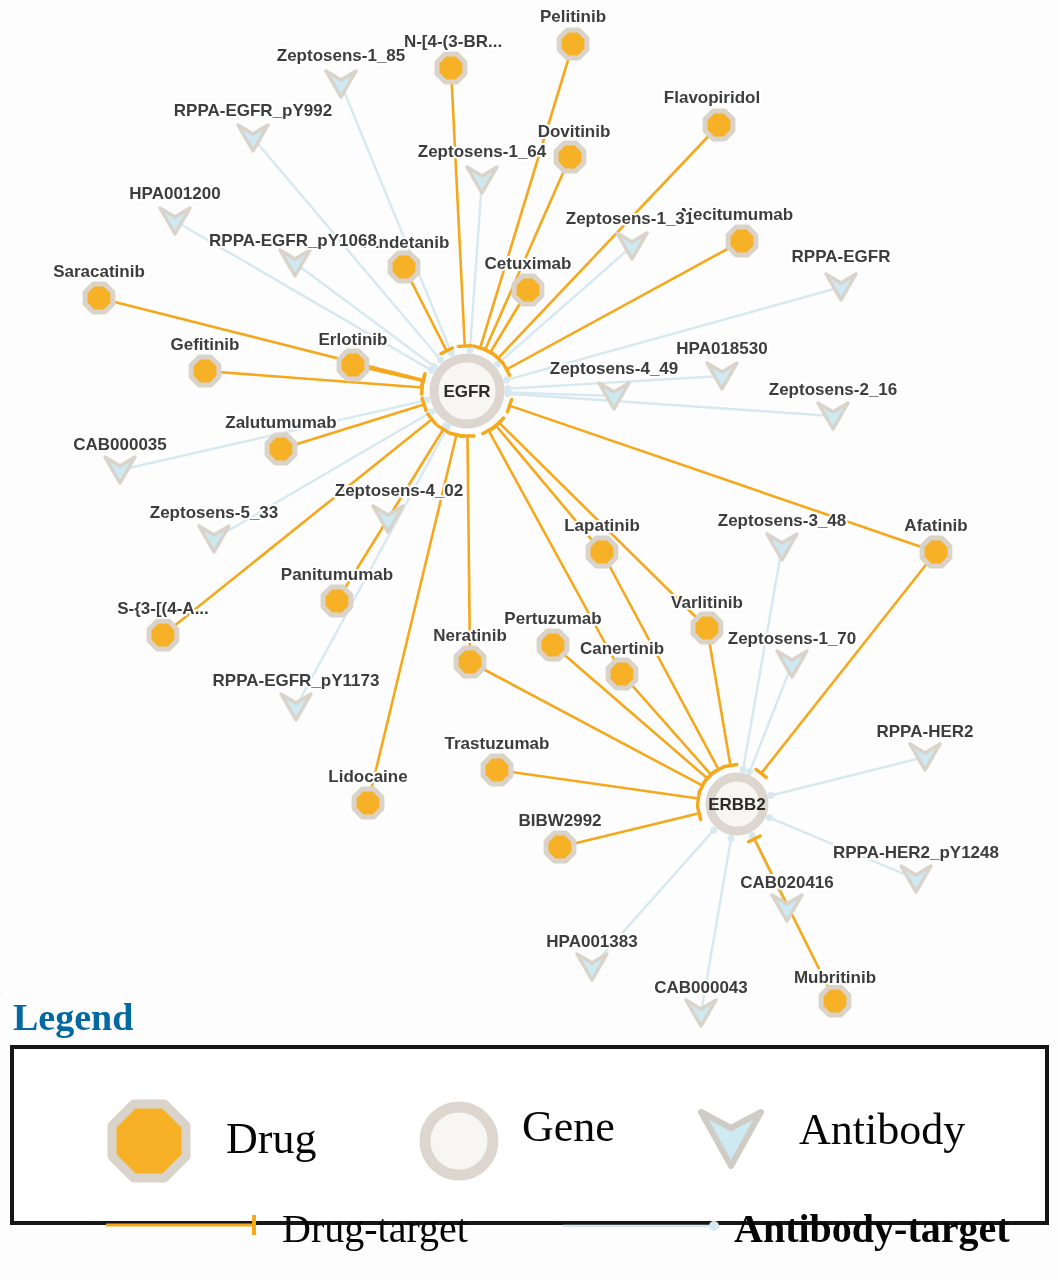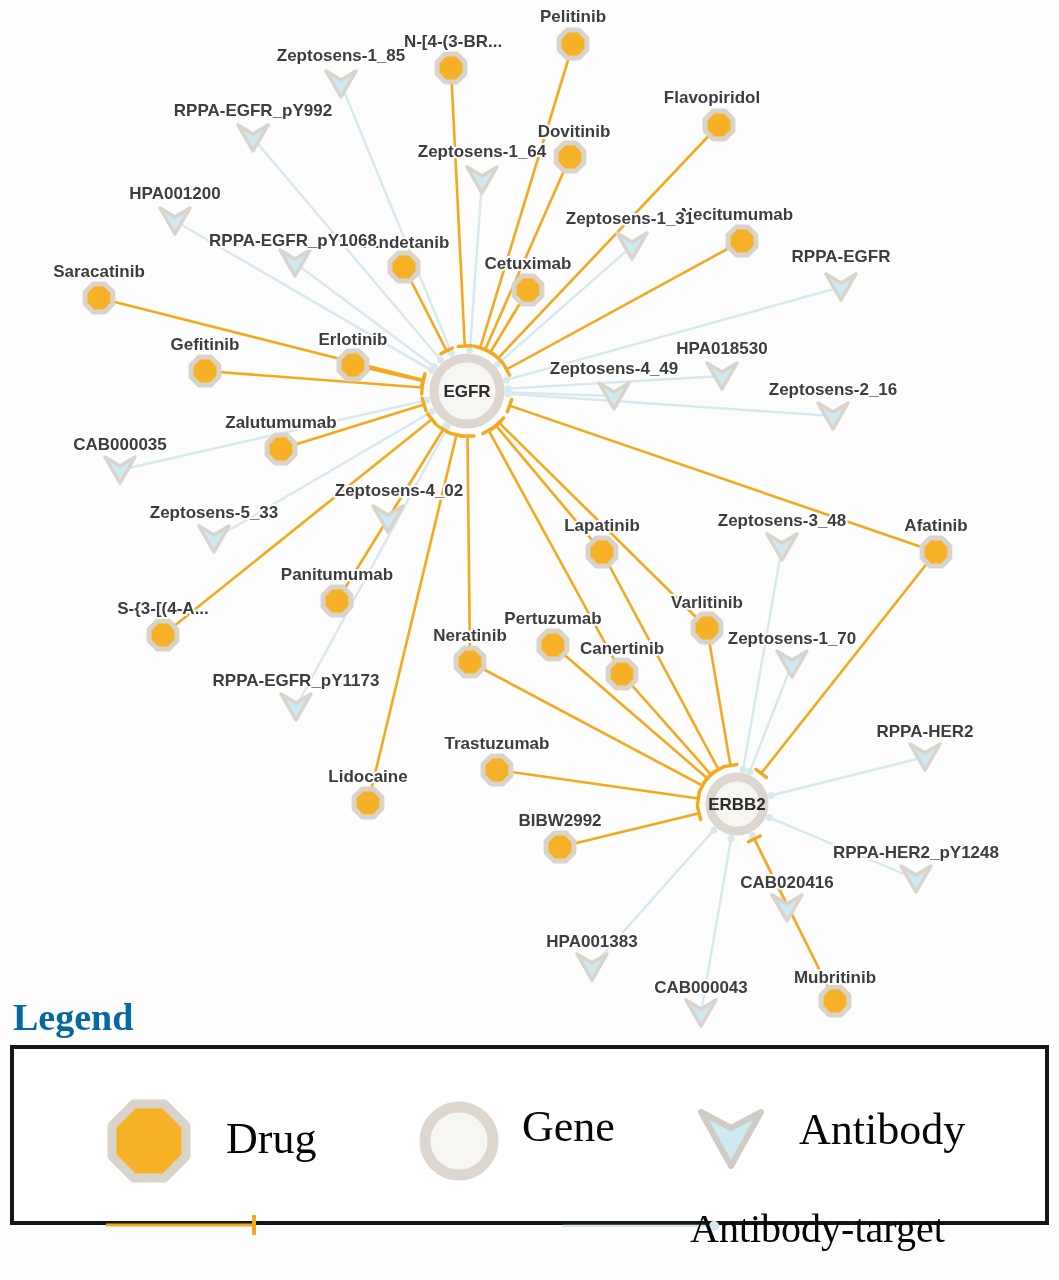--- a/index.html
+++ b/index.html
@@ -250,21 +250,22 @@
 
     <svg class="abs" style="left:671px; top:49px;" width="92" height="82" viewBox="0 0 92 82">
       <path d="M 16 14 L 46 68 L 76 14 L 46 30 Z" stroke="#cfccc5" stroke-width="6" stroke-linejoin="round" fill="#cde9f2"></path>
     </svg>
     <span class="abs serif-lg" style="left:768px; top:55px;margin-left:17px;">Antibody</span>
 
     <svg class="abs" style="left:88px; top:162px;" width="176" height="28" viewBox="0 0 176 28">
       <line x1="4" y1="14" x2="152" y2="14" stroke-width="3" stroke="#f6a81c"></line>
       <line x1="152" y1="4" x2="152" y2="24" stroke-width="4" stroke="#f6a81c"></line>
     </svg>
+    <span class="abs serif-md" style="left:268px; top:156px;">Drug-target</span>
 
     <svg class="abs" style="left:545px; top:166px;" width="176" height="22" viewBox="0 0 176 22">
       <line x1="4" y1="11" x2="150" y2="11" stroke-width="2.5" stroke="#d7e9f0"></line>
       <circle cx="155" cy="11" r="5" fill="#d7e9f0"></circle>
     </svg>
-    <span class="abs serif-md" style="left:676px; top:156px;">Antibody-target</span>
+    <span class="abs serif-md" style="left:720px; top:156px;font-weight:bold;">Antibody-target</span>
 
   </div>
 </div>
 
 </body></html>

